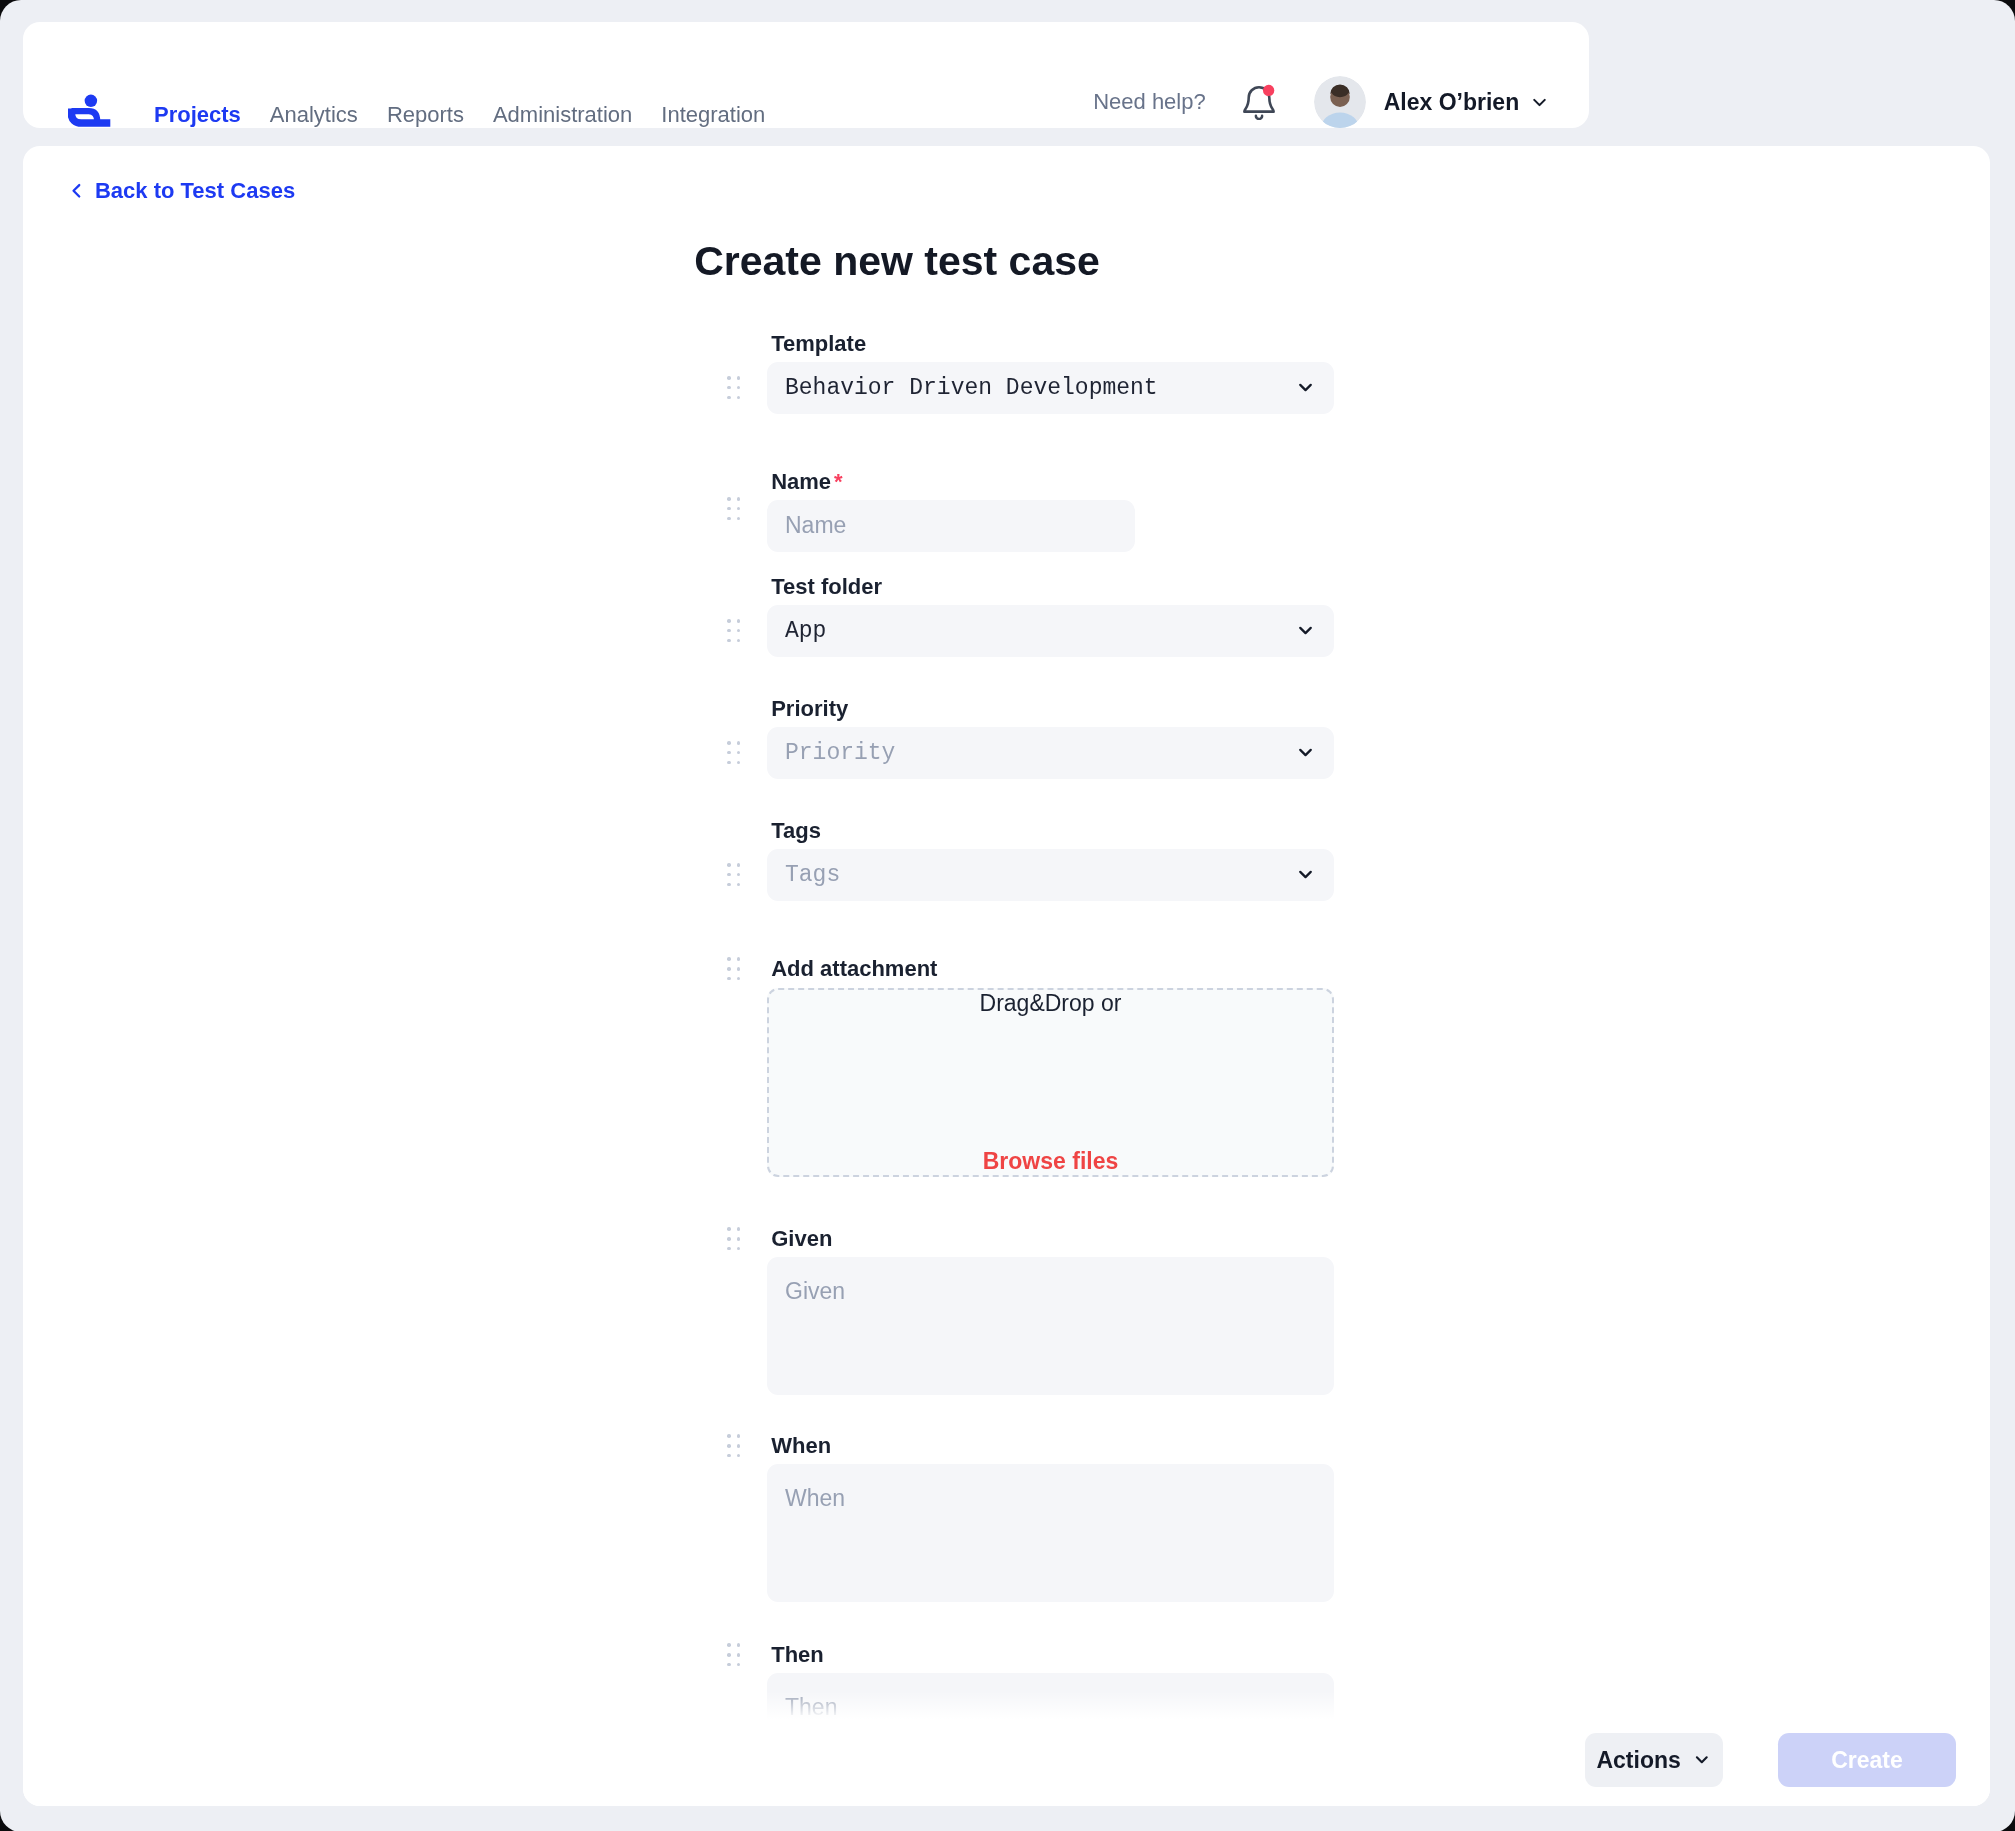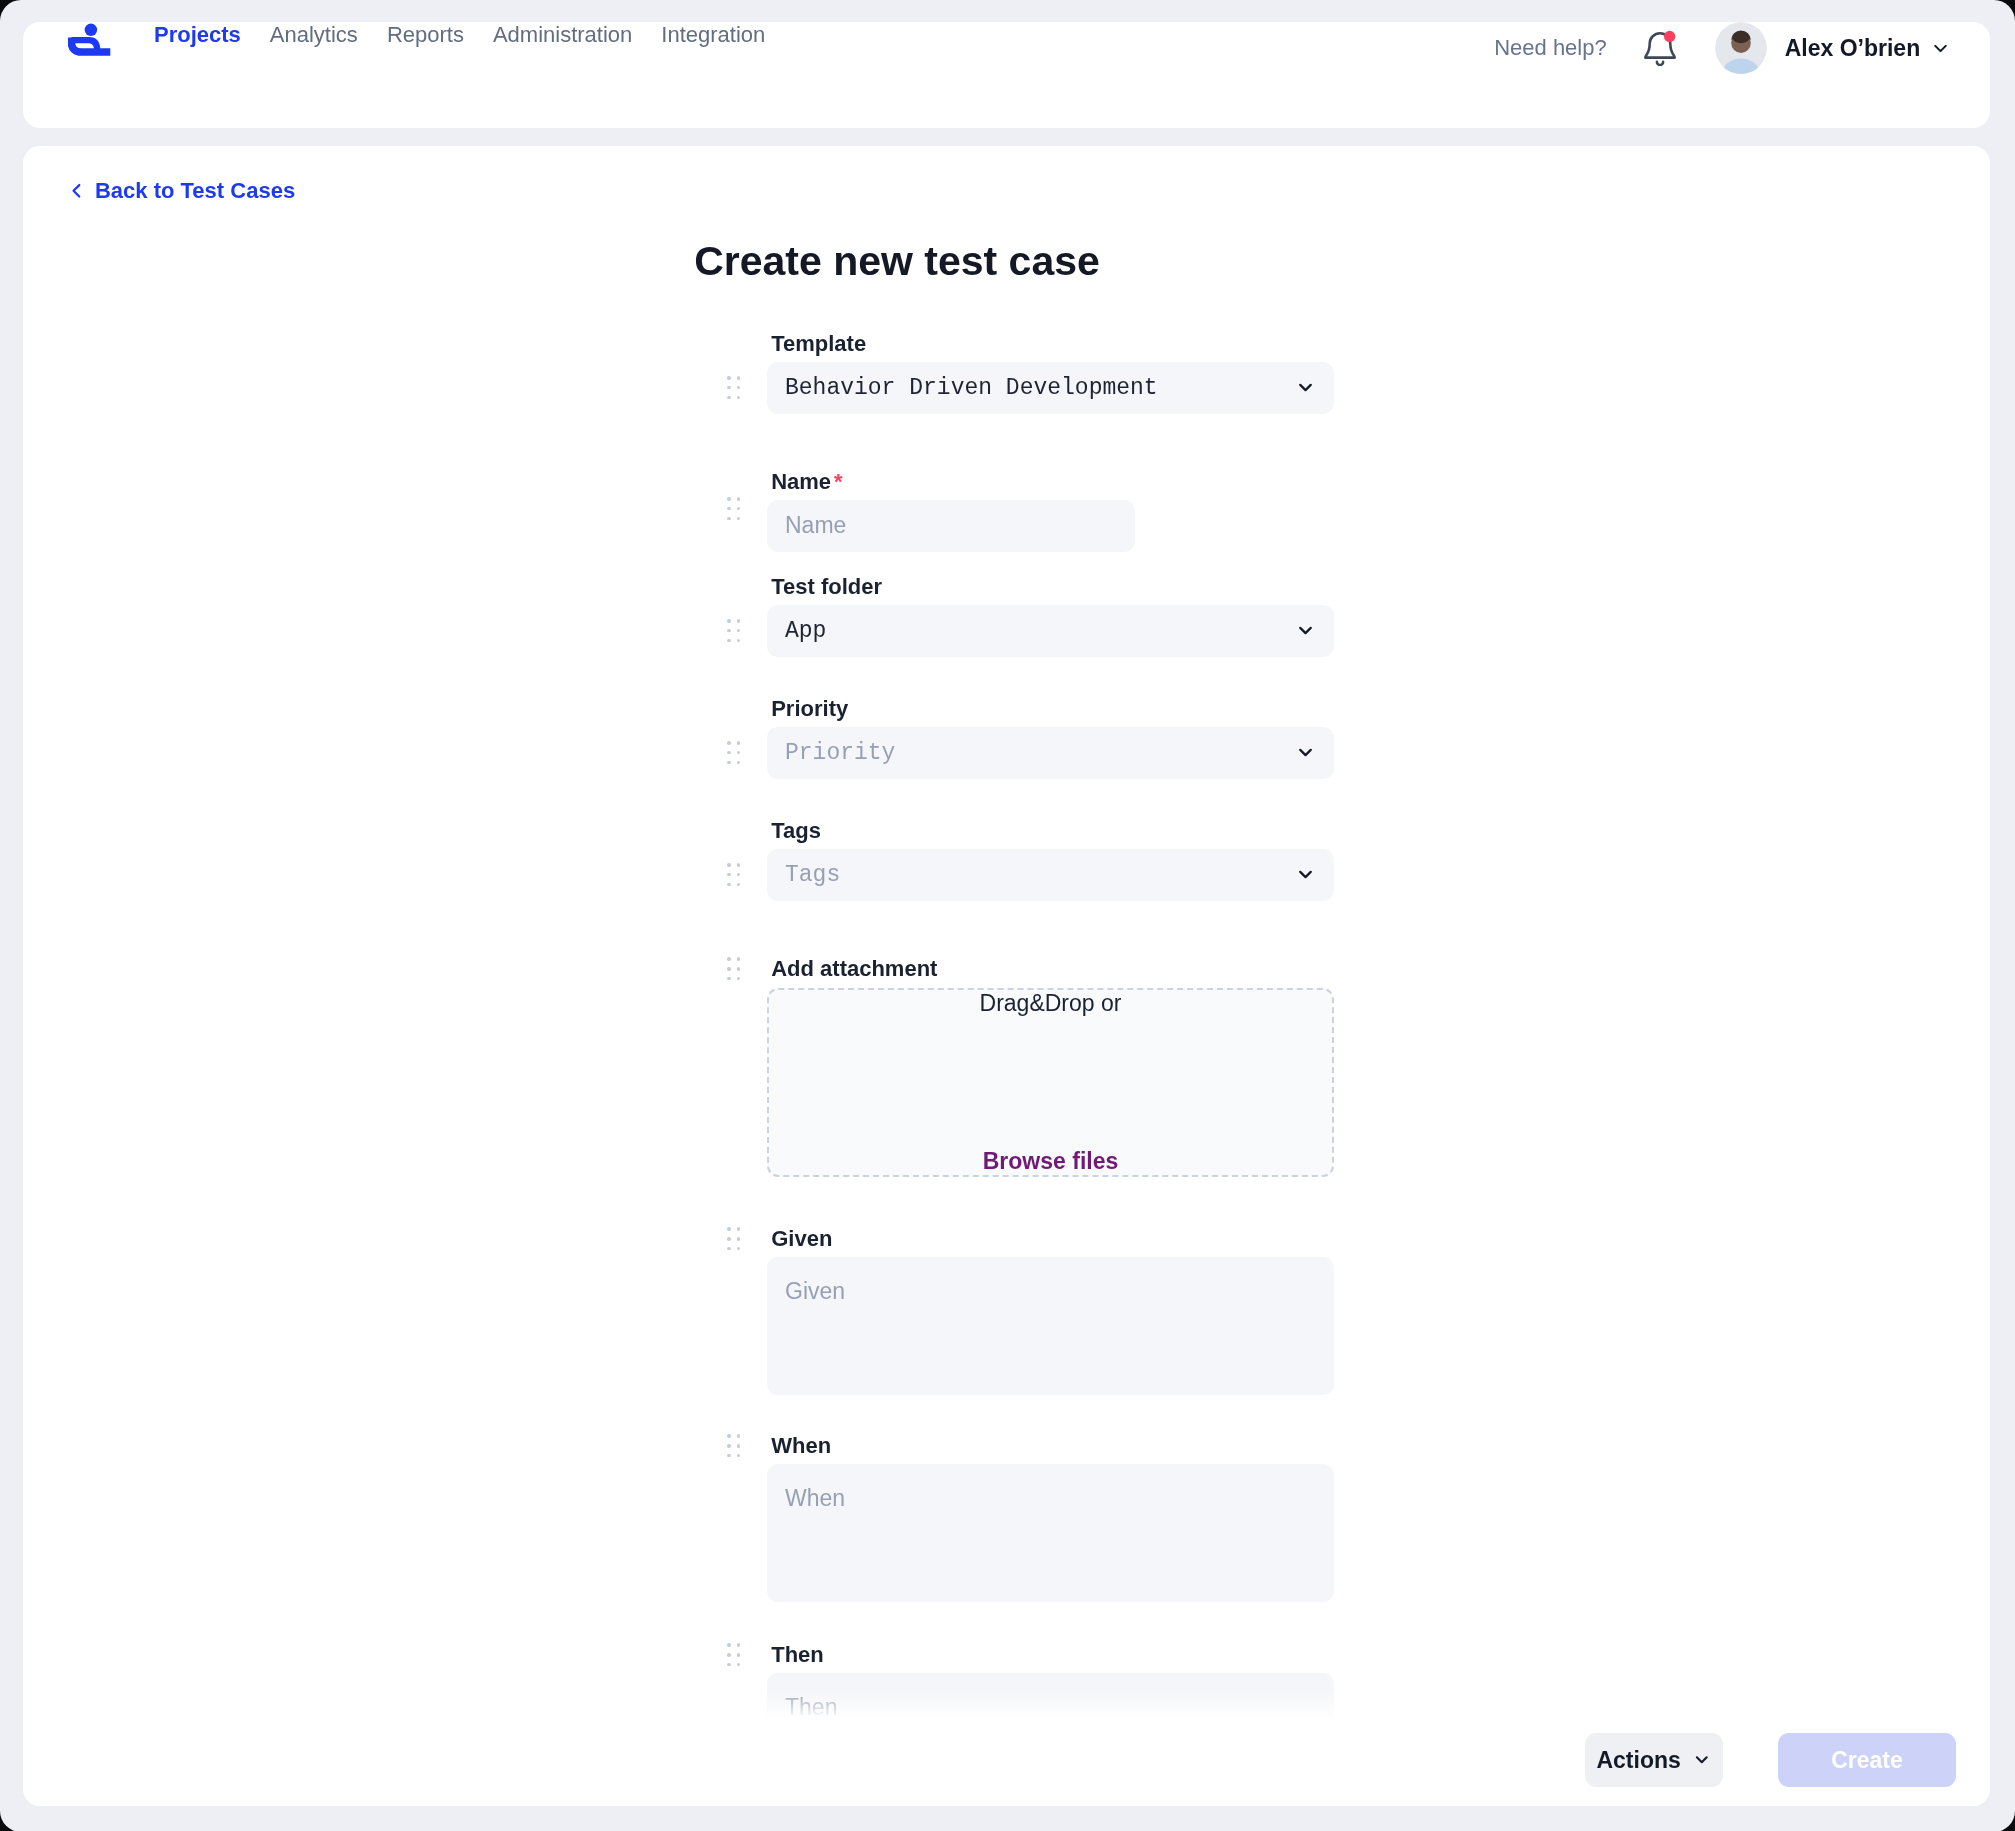--- a/index.html
+++ b/index.html
@@ -1,22 +1,22 @@
 <!DOCTYPE html>
 <html style="font-size:11.2px"><head>
 <meta charset="utf-8">
 <style>
   html,body{margin:0;padding:0;background:#0b0b0d;font-family:"Liberation Sans","DejaVu Sans",sans-serif;}
   .screen{position:relative;width:2015px;height:1832px;background:#0b0b0d;overflow:hidden;}
   .canvas{position:absolute;inset:0;border-radius:21px;background:#edeff4;overflow:hidden;}
   .card{background:#ffffff;border-radius:17px;box-sizing:border-box;}
 
   
-  .header-card{position:absolute;left:23px;top:22.4px;width:1967px;height:106px;
-    display:flex;align-items:flex-start;padding:0 39px 0 45px;}
+  .header-card{position:absolute;left:23px;top:22.4px;width:1566px;height:106px;
+    display:flex;align-items:flex-end;padding:0 39px 0 45px;}
   .logo{width:43px;height:35px;flex:0 0 auto;cursor:pointer;}
   .main-nav{display:flex;gap:29px;margin-left:43px;}
   .nav-item{font-size:22px;line-height:26.6px;color:#626d80;cursor:pointer;white-space:nowrap;}
   .nav-item.active{color:#1d3af2;font-weight:700;}
   .header-right{margin-left:auto;display:flex;align-items:center;}
   .help-link{font-size:22px;color:#68738a;cursor:pointer;white-space:nowrap;}
   .bell-wrap{position:relative;width:34px;height:36px;margin-left:36px;cursor:pointer;}
   .avatar{width:52px;height:52px;border-radius:50%;overflow:hidden;margin-left:38px;flex:0 0 auto;cursor:pointer;}
   .username{font-size:23px;font-weight:600;color:#131927;margin-left:18px;white-space:nowrap;cursor:pointer;}
   .user-chev{width:21px;height:21px;margin-left:9.8px;}
@@ -49,21 +49,21 @@
   .duo-side{width:182px;}
 
   .area{display:block;margin-top:5.6px;width:567px;height:138px;background:#f5f6f9;border:none;outline:none;
     border-radius:11.2px;padding:21px 18px;font-size:23px;color:#1f2433;resize:none;box-sizing:border-box;
     font-family:"Liberation Sans","DejaVu Sans",sans-serif;}
   .area.tall{height:168px;}
 
   .dropzone{margin-top:7px;height:189px;border:2.1px dashed #ccd3df;border-radius:11.2px;background:#f8fafb;
     display:flex;flex-direction:column;align-items:center;justify-content:space-between;gap:21px;box-sizing:border-box;cursor:pointer;}
   .dz-text{font-size:23px;color:#1a2130;}
-  .dz-browse{font-size:23px;font-weight:700;color:#701a75;cursor:pointer;}
+  .dz-browse{font-size:23px;font-weight:700;color:#ef4444;cursor:pointer;}
 
   .drag-handle{position:absolute;left:-40px;width:13.3px;height:23px;
     display:grid;grid-template-columns:repeat(2,3.5px);grid-auto-rows:3.5px;gap:6.3px;cursor:grab;}
   .drag-handle i{display:block;width:3.5px;height:3.5px;border-radius:50%;background:#c6cdda;}
   .h-field{top:45px;}
   .h-label{top:1.4px;}
 
   
   .footer-bar{position:absolute;left:0;right:0;bottom:0;height:87px;background:#ffffff;}
   .footer-bar::before{content:"";position:absolute;left:0;right:0;top:-28px;height:28px;

